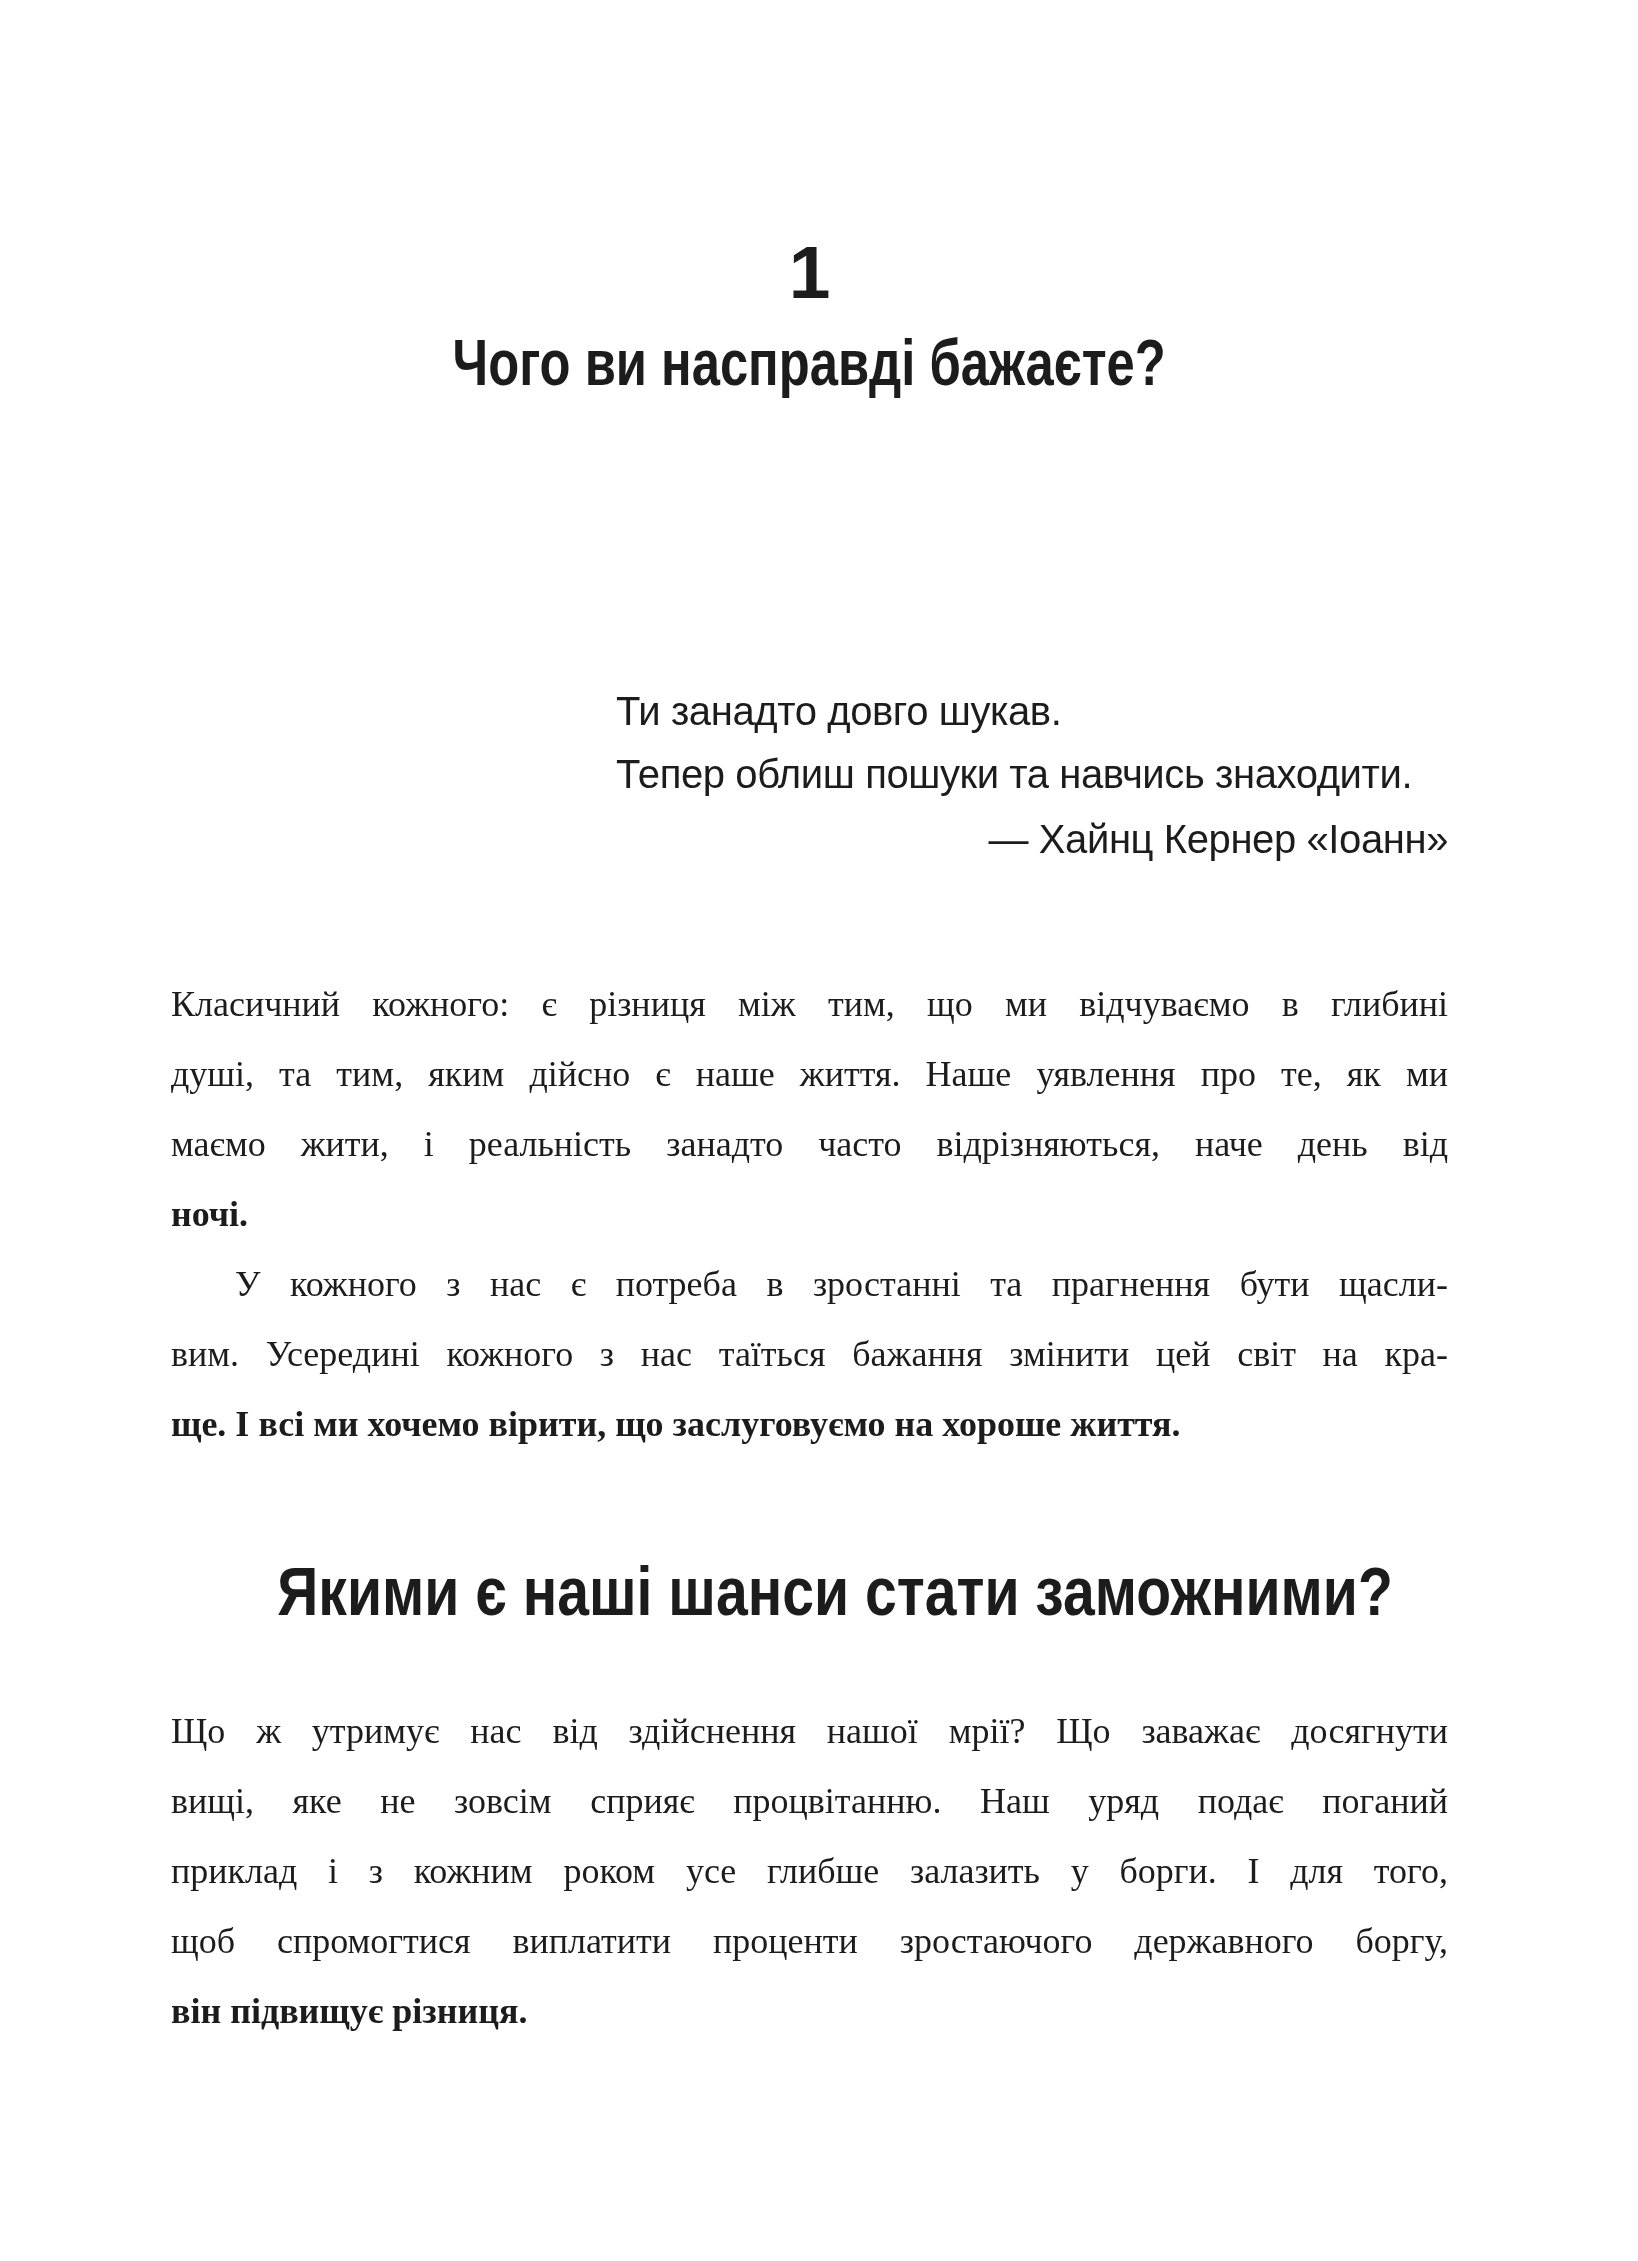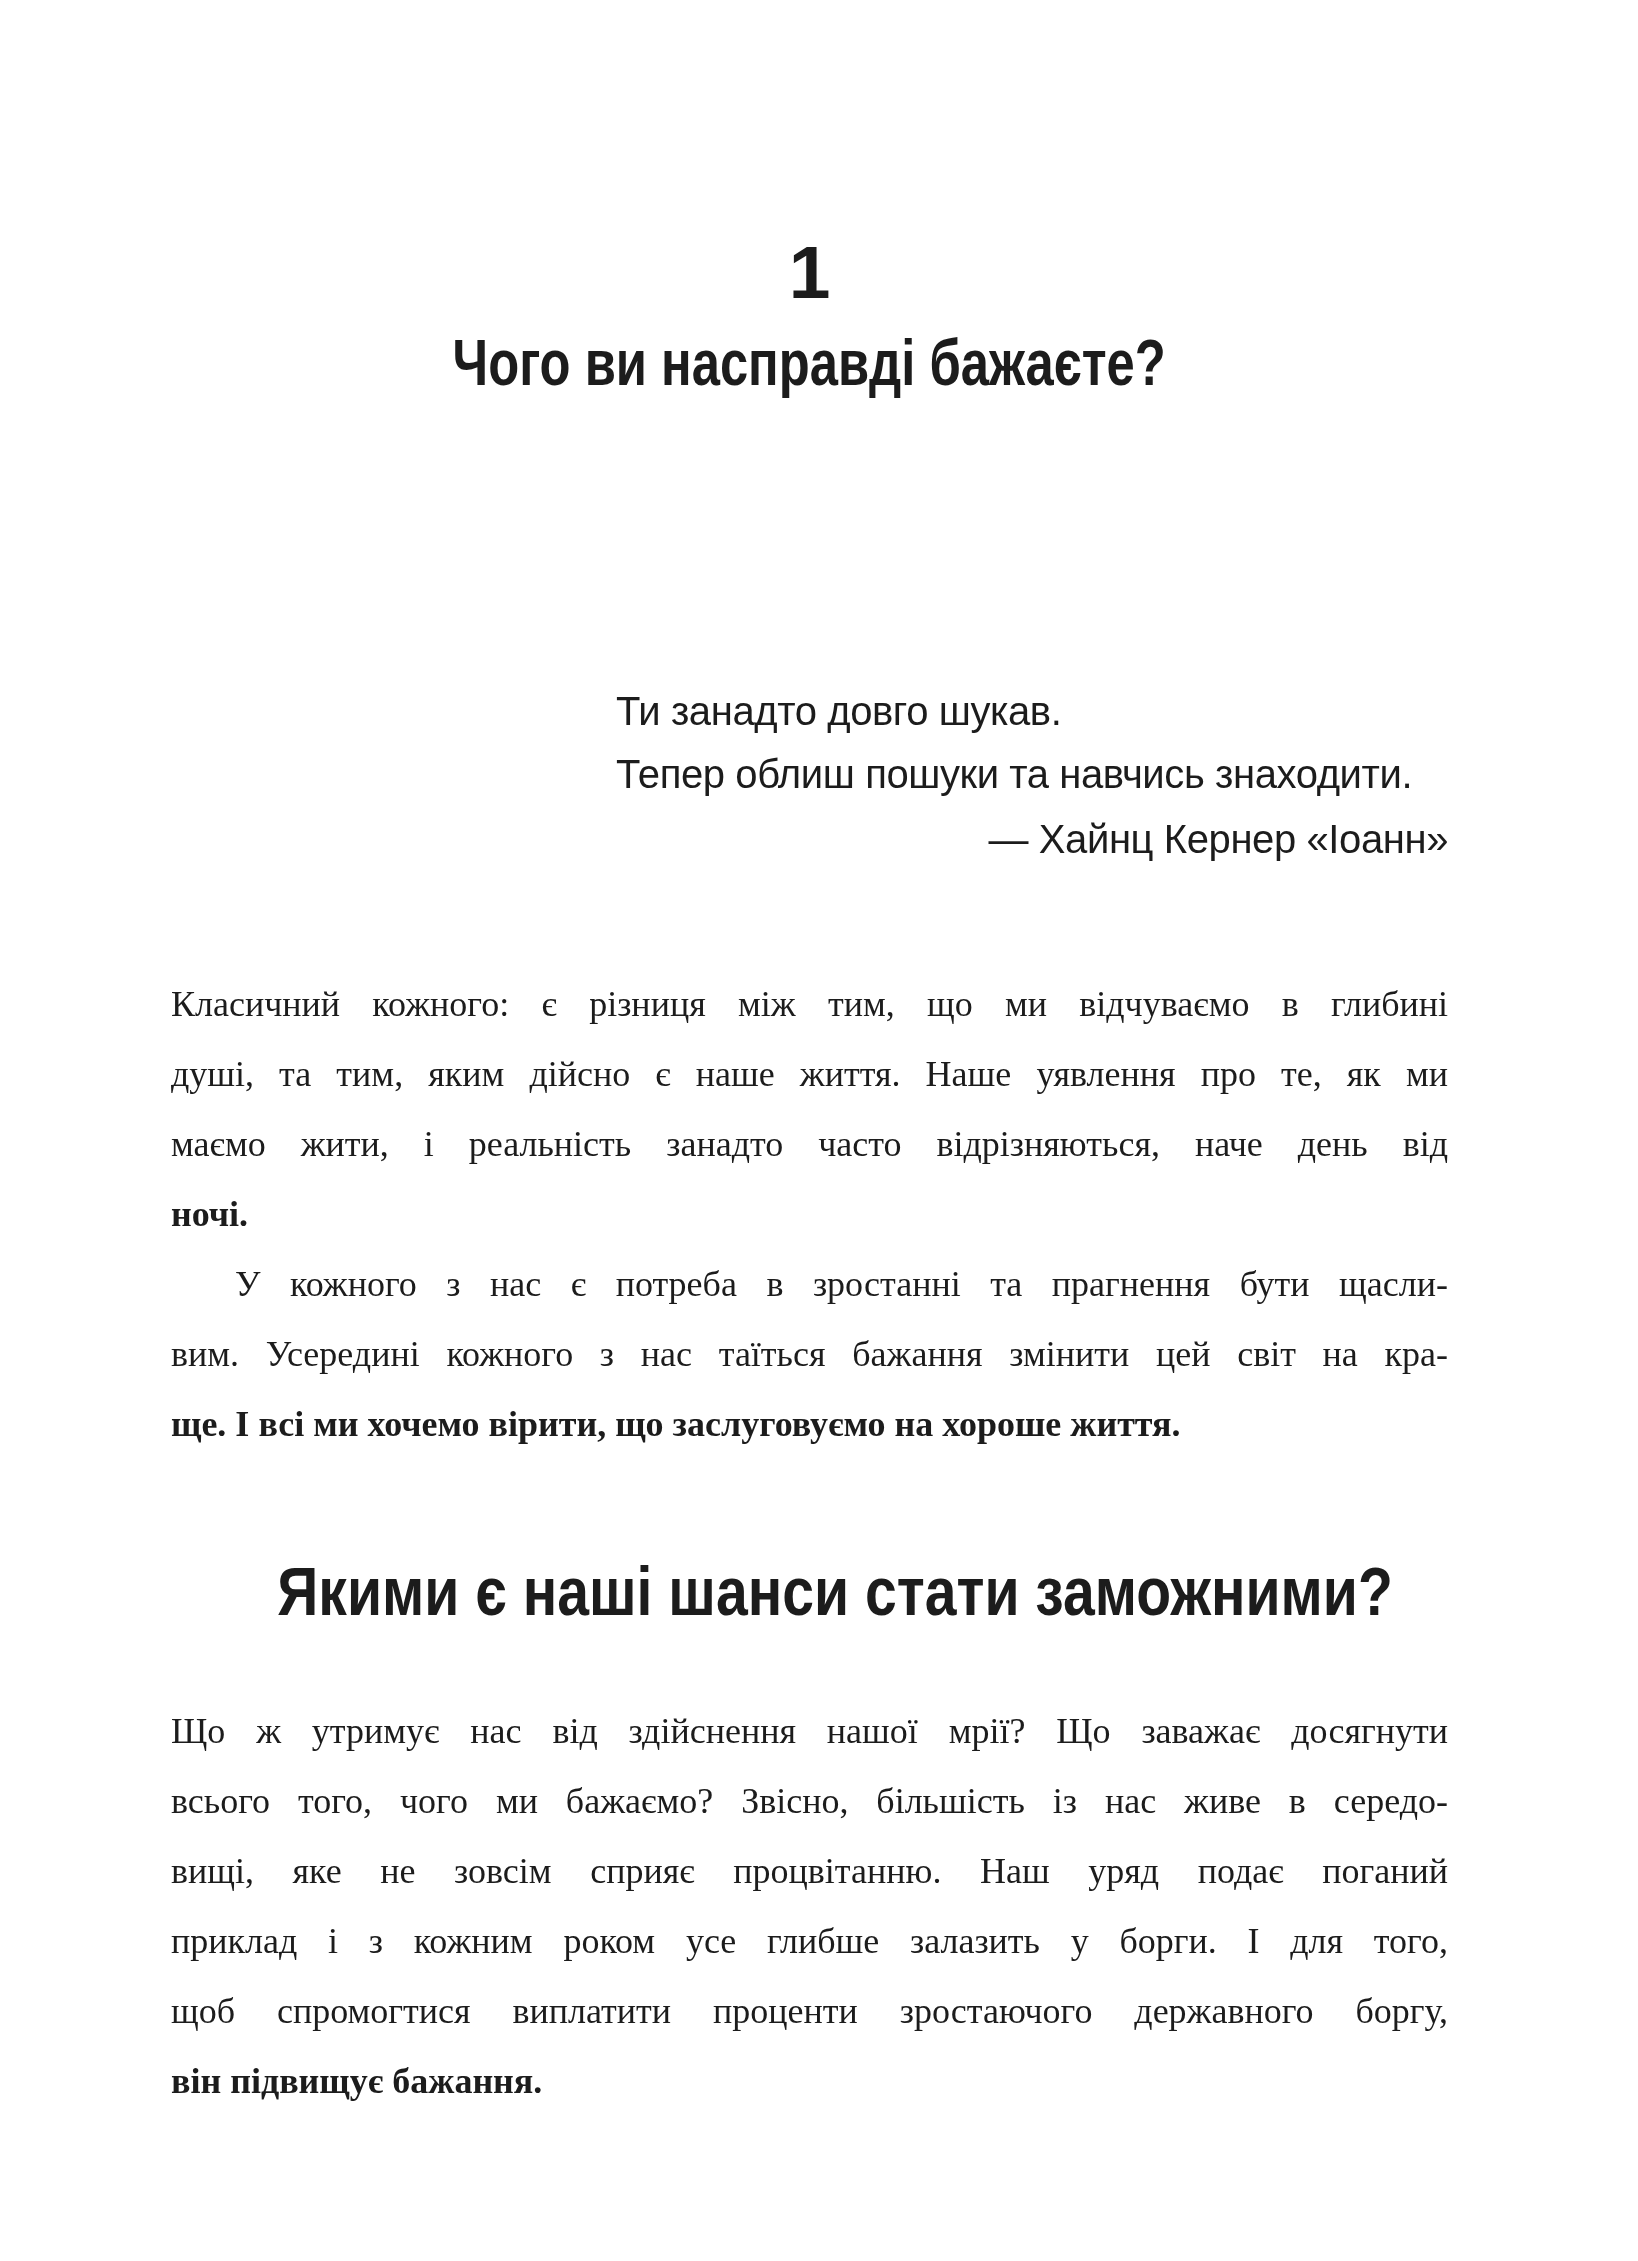--- a/index.html
+++ b/index.html
@@ -122,21 +122,20 @@
     <div class="bline">вим. Усередині кожного з нас таїться бажання змінити цей світ на кра-</div>
     <div class="bline last">ще. І всі ми хочемо вірити, що заслуговуємо на хороше життя.</div>
   </div>
 
   <div class="col section-heading">
     <span class="squeeze">Якими є наші шанси стати заможними?</span>
   </div>
 
   <div class="col para" style="top:1696px">
     <div class="bline">Що ж утримує нас від здійснення нашої мрії? Що заважає досягнути</div>
-    <div class="bline">всього того, чого ми бажаємо? Звісно, більшість із нас живе в середо-</div>
     <div class="bline">вищі, яке не зовсім сприяє процвітанню. Наш уряд подає поганий</div>
     <div class="bline">приклад і з кожним роком усе глибше залазить у борги. І для того,</div>
     <div class="bline">щоб спромогтися виплатити проценти зростаючого державного боргу,</div>
-    <div class="bline last">він підвищує бажання.</div>
+    <div class="bline last">він підвищує різниця.</div>
   </div>
 
 </div>
 
 
 </body></html>

